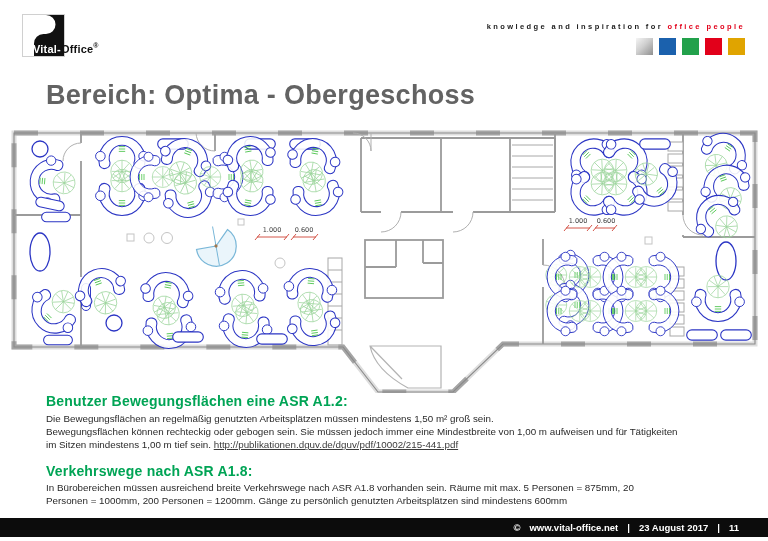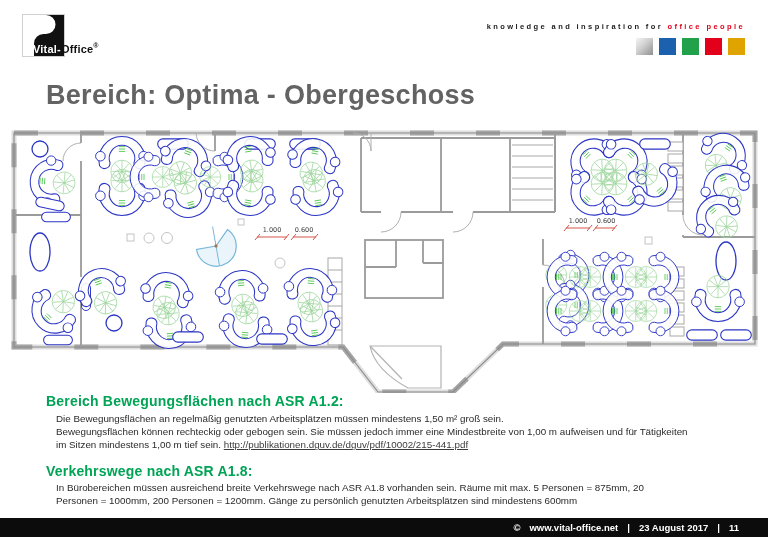--- a/index.html
+++ b/index.html
@@ -16,21 +16,21 @@
   .tagline .t-black{color:#1a1a1a;} .tagline .t-red{color:#e2001a;}
   .swatches{position:absolute;top:38px;right:23px;display:flex;gap:6px;}
   .sq{width:17px;height:17px;}
   .sq-metal{background-image:linear-gradient(135deg,#f5f5f5 0%,#cfcfcf 45%,#8f8f8f 100%);}
   
   .title{position:absolute;left:46px;top:80px;font-size:27px;font-weight:bold;color:#636363;letter-spacing:.3px;}
   
   .plan{position:absolute;left:10px;top:127px;}
   
   .sec-head{position:absolute;left:46px;font-size:14px;font-weight:bold;color:#00a455;letter-spacing:.2px;}
-  .sec-body{position:absolute;left:56px;width:690px;font-size:9.8px;color:#2a2a2a;line-height:13.2px;}
+  .sec-body{position:absolute;left:46px;width:690px;font-size:9.8px;color:#2a2a2a;line-height:13.2px;}
   .sec-body a{color:#3c3c3c;}
   .h1{top:393px;} .b1{top:412px;} .h2{top:463px;text-align:center;} .b2{top:481px;}
   
   .footer{position:absolute;left:0;top:518px;width:768px;height:19px;background:#0c0c0c;color:#fff;
           display:flex;align-items:center;justify-content:flex-end;font-size:9.5px;font-weight:bold;
           gap:9px;padding-right:0;box-sizing:border-box;}
   .footer .pad{width:20px;}
   .footer span{white-space:pre;}
 </style>
 </head>
@@ -232,21 +232,21 @@
         <text x="568" y="96" text-anchor="middle" font-size="6.5" fill="#3a3a3a" font-family="DejaVu Sans, sans-serif">1.000</text>
         <text x="596" y="96" text-anchor="middle" font-size="6.5" fill="#3a3a3a" font-family="DejaVu Sans, sans-serif">0.600</text>
         <g stroke="#cf4437" stroke-width="0.9" fill="none">
           <path d="M556,101 H580 M554,104 L559,98 M577,104 L582,98"></path>
           <path d="M585,101 H605 M583,104 L588,98 M602,104 L607,98"></path>
         </g>
       </g>
     </svg>
   </div>
 
-  <div class="sec-head h1">Bereich Bewegungsflächen nach ASR A1.2:</div>
+  <div class="sec-head h1">Benutzer Bewegungsflächen eine ASR A1.2:</div>
   <div class="sec-body b1">
     <div>Die Bewegungsflächen an regelmäßig genutzten Arbeitsplätzen müssen mindestens 1,50 m² groß sein.</div>
     <div>Bewegungsflächen können rechteckig oder gebogen sein. Sie müssen jedoch immer eine Mindestbreite von 1,00 m aufweisen und für Tätigkeiten</div>
     <div><span>im Sitzen mindestens 1,00 m tief sein. </span><a href="#">http://publikationen.dguv.de/dguv/pdf/10002/215-441.pdf</a></div>
   </div>
 
   <div class="sec-head h2">Verkehrswege nach ASR A1.8:</div>
   <div class="sec-body b2">
     <div>In Bürobereichen müssen ausreichend breite Verkehrswege nach ASR A1.8 vorhanden sein. Räume mit max. 5 Personen = 875mm, 20</div>
     <div>Personen = 1000mm, 200 Personen = 1200mm. Gänge zu persönlich genutzten Arbeitsplätzen sind mindestens 600mm</div>

